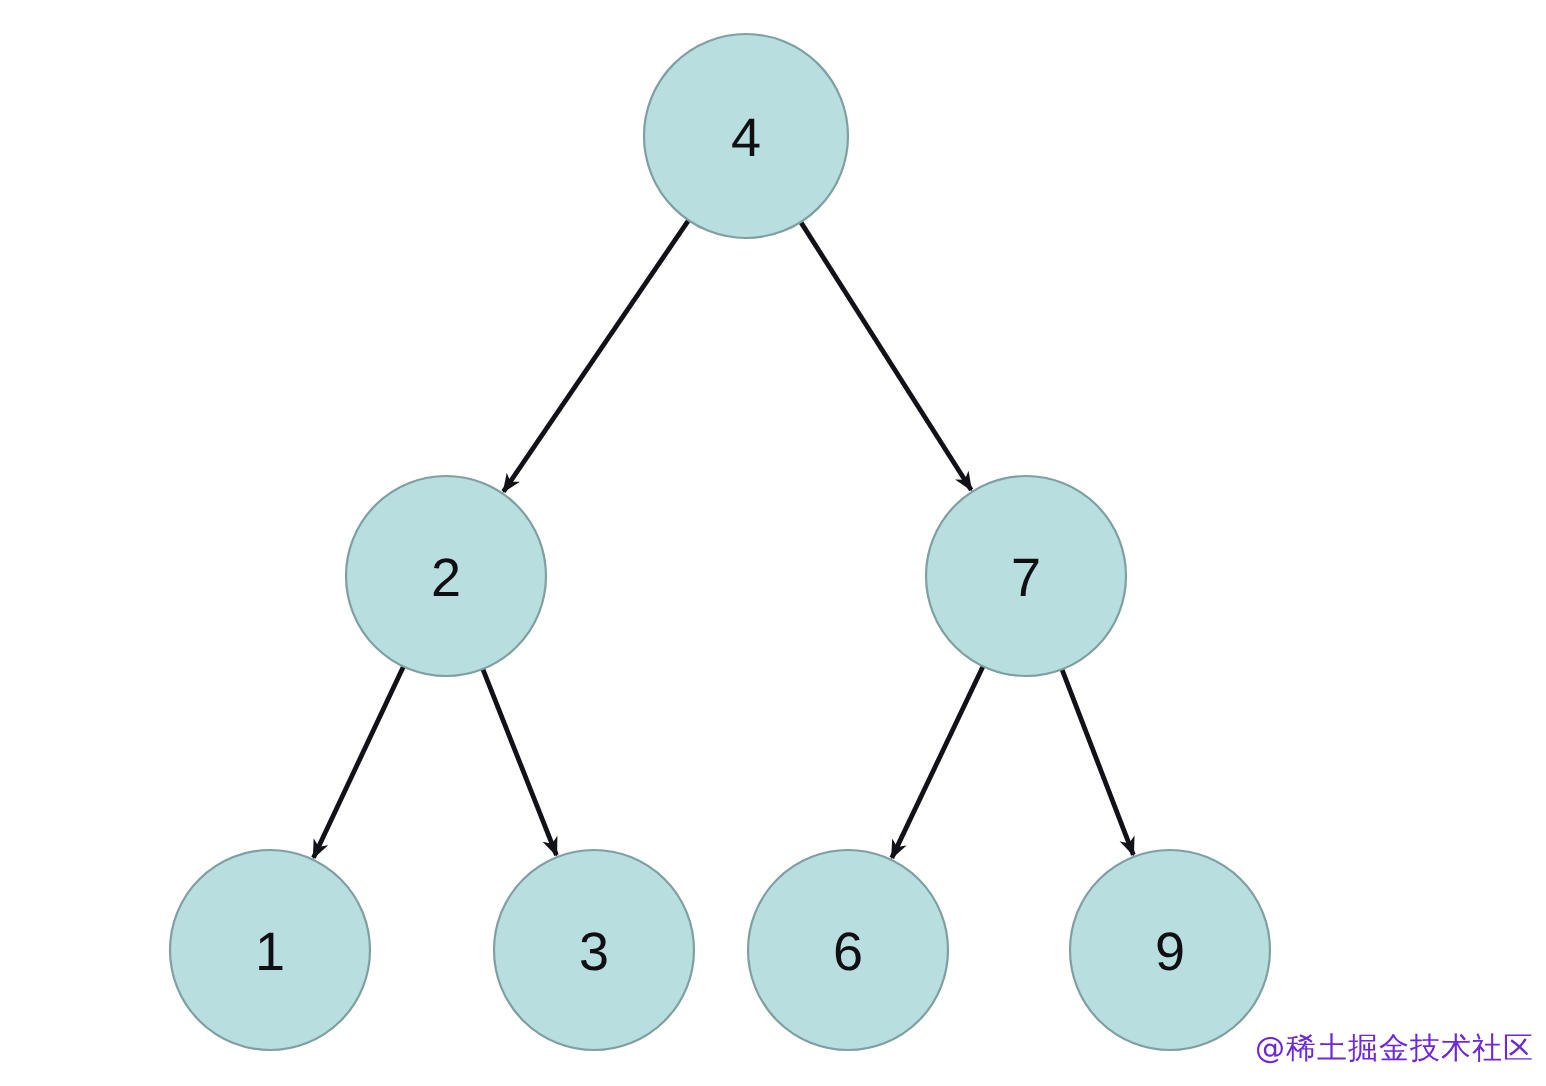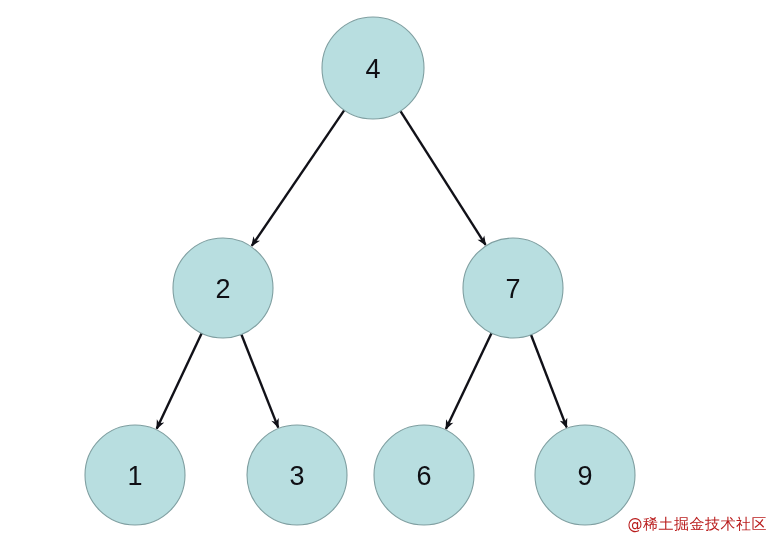--- a/index.html
+++ b/index.html
@@ -40,21 +40,21 @@
     stroke: #111118;
     stroke-width: 2.4;
     fill: none;
   }
   .watermark-text {
     position: absolute;
     right: 6px;
     bottom: 9px;
     font-family: "DejaVu Sans", "Liberation Sans", sans-serif;
     font-size: 15px;
-    color: #b91c1c;
+    color: #6d28d9;
     letter-spacing: 0.5px;
     white-space: nowrap;
     user-select: none;
   }
 </style>
 </head>
 <body>
 
 <svg id="tree-canvas" viewBox="0 0 773 543" xmlns="http://www.w3.org/2000/svg">
   <defs>

